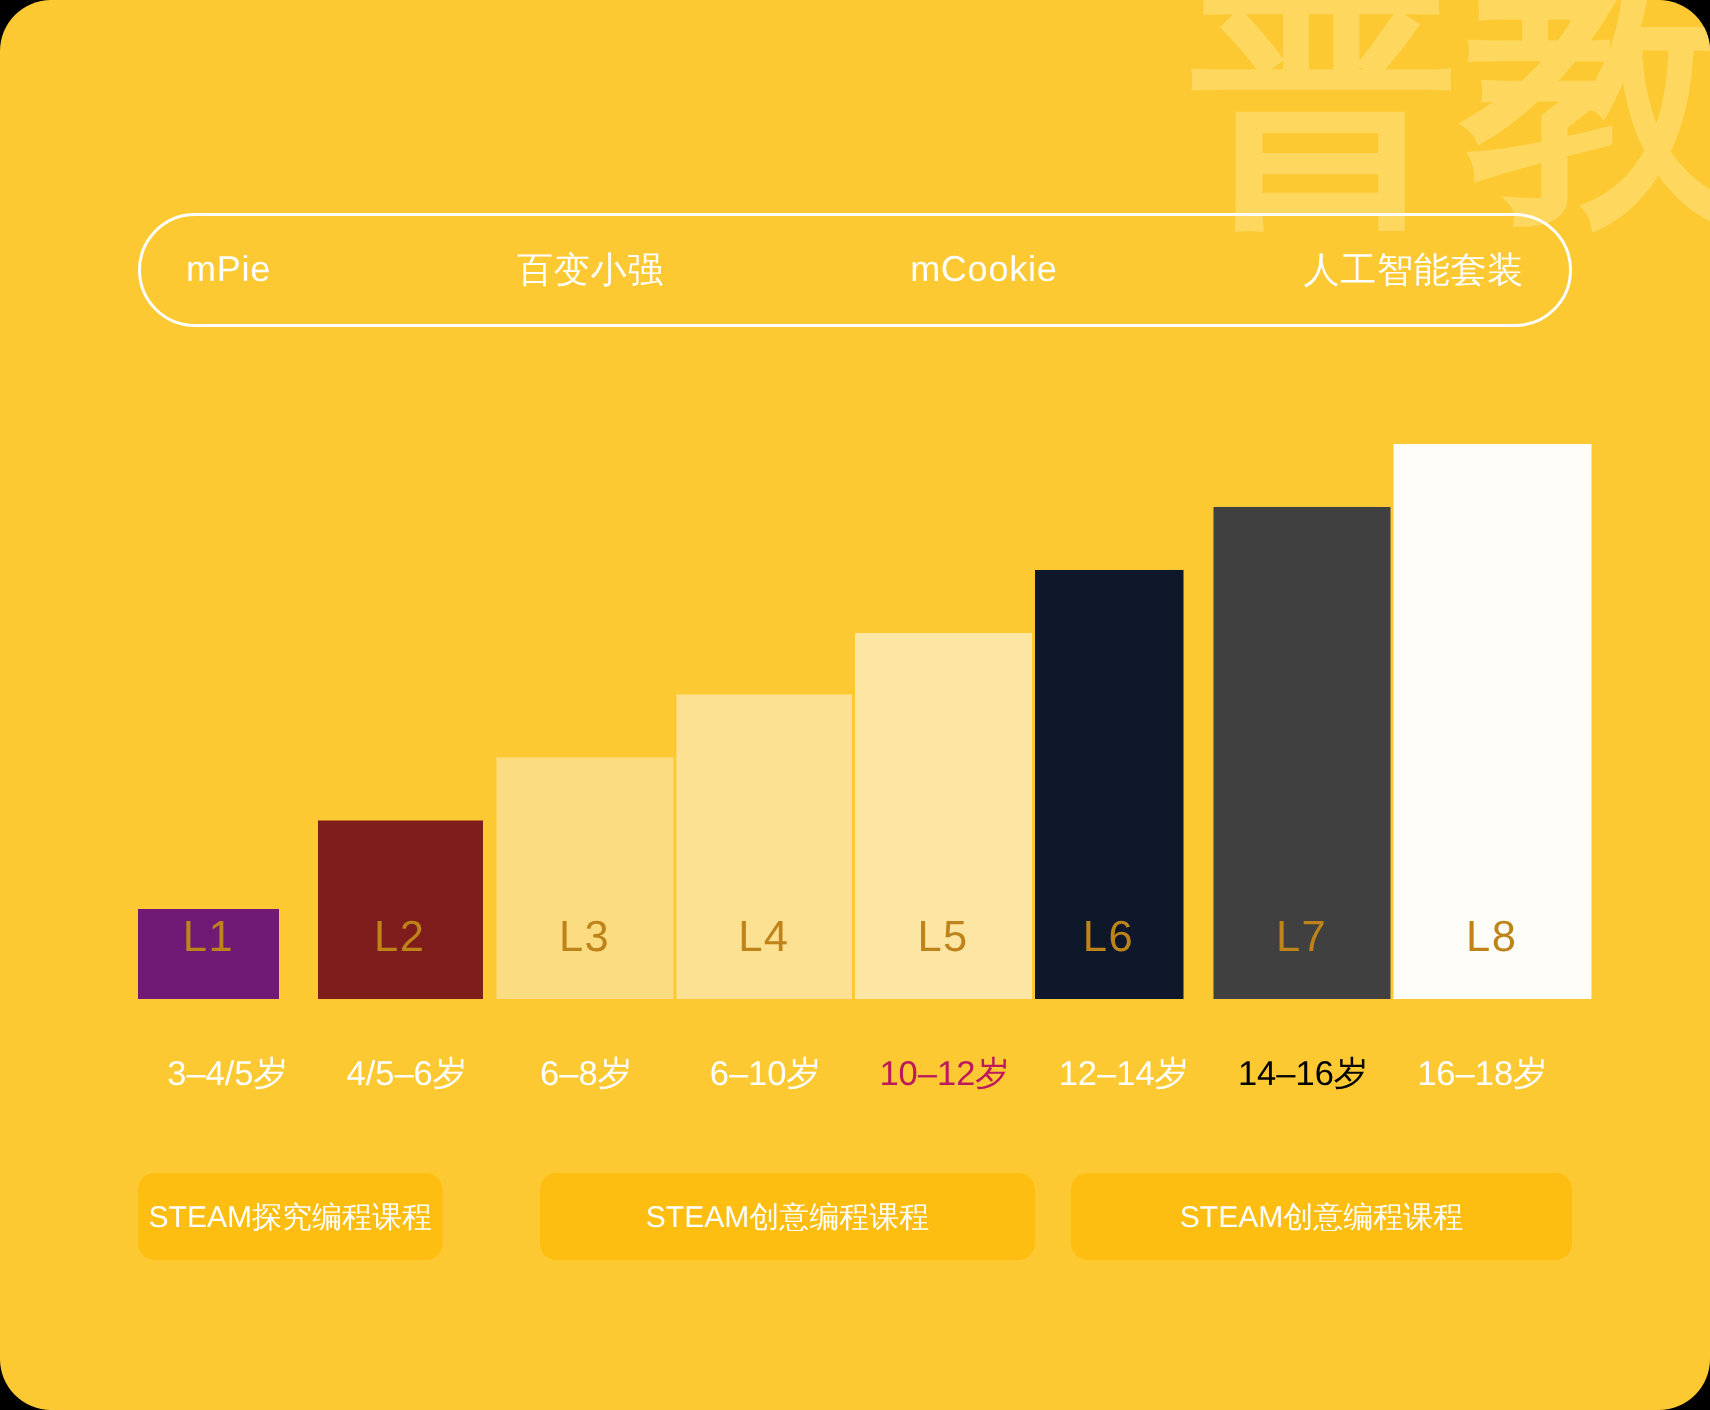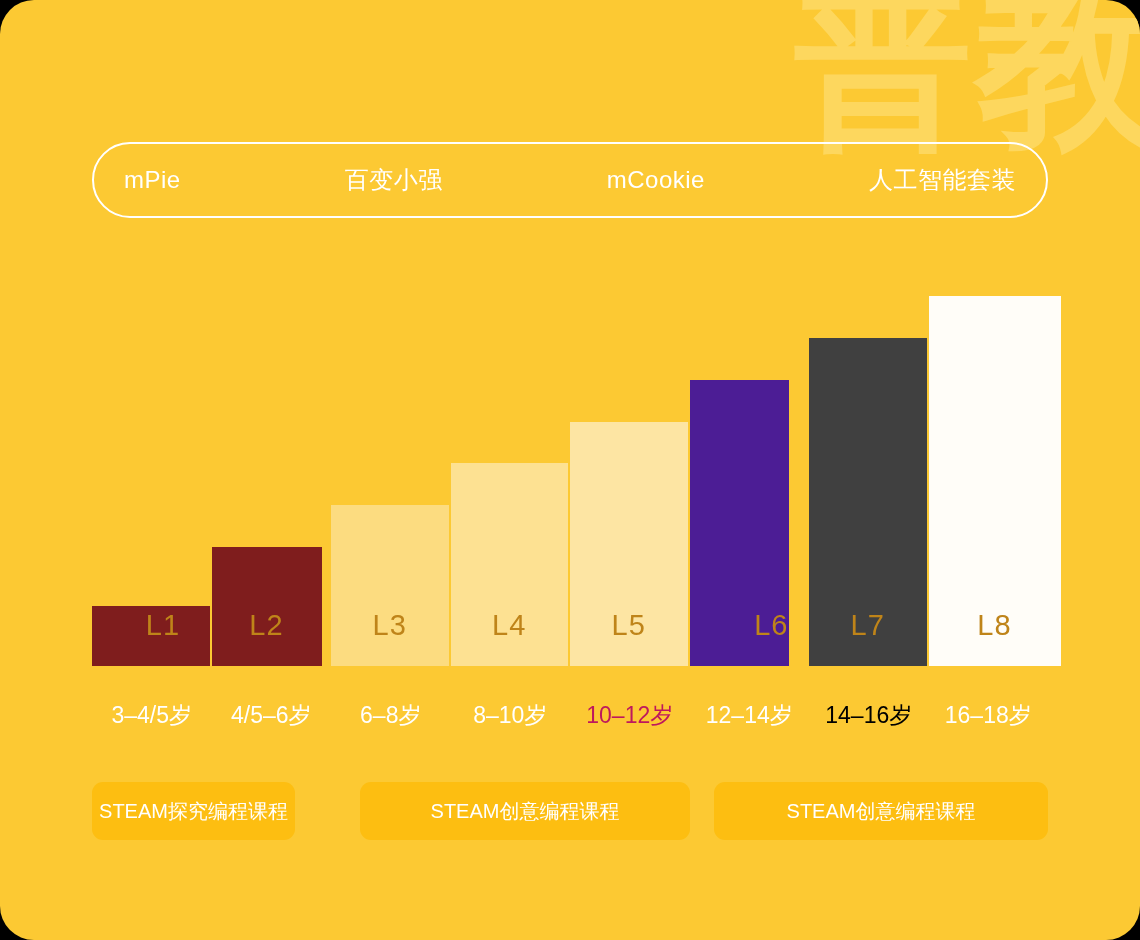--- a/index.html
+++ b/index.html
@@ -134,51 +134,51 @@
   <div id="watermark">普教</div>
 
   <div id="nav-pill">
     <span class="nav-item">mPie</span>
     <span class="nav-item">百变小强</span>
     <span class="nav-item">mCookie</span>
     <span class="nav-item">人工智能套装</span>
   </div>
 
   <div id="chart">
-      <div class="bar" style="left: 0px; width: 94px; height: 59.94px; background: #7f1d1d; padding-left: 24px;">
+      <div class="bar" style="left: 0px; width: 94px; height: 59.94px; background: #701a75;">
         <span class="bar-label" style="color: rgb(191, 132, 25);">L1</span>
       </div>
       <div class="bar" style="left: 119.5px; width: 110px; height: 119.14px; background: #7f1d1d;">
         <span class="bar-label" style="color: rgb(191, 132, 25);">L2</span>
       </div>
       <div class="bar" style="left: 239px; width: 117.5px; height: 160.58px; background: rgb(252, 220, 128);">
         <span class="bar-label" style="color: rgb(191, 132, 25);">L3</span>
       </div>
       <div class="bar" style="left: 358.5px; width: 117.5px; height: 202.76px; background: rgb(253, 225, 146);">
         <span class="bar-label" style="color: rgb(191, 132, 25);">L4</span>
       </div>
       <div class="bar" style="left: 478px; width: 117.5px; height: 244.2px; background: rgb(253, 229, 163);">
         <span class="bar-label" style="color: rgb(191, 132, 25);">L5</span>
       </div>
-      <div class="bar" style="left: 597.5px; width: 99px; height: 285.64px; background: #4c1d95; justify-content: flex-end;">
+      <div class="bar" style="left: 597.5px; width: 99px; height: 285.64px; background: #0f172a;">
         <span class="bar-label" style="color: rgb(191, 132, 25);">L6</span>
       </div>
       <div class="bar" style="left: 717px; width: 117.5px; height: 327.82px; background: #404040;">
         <span class="bar-label" style="color: rgb(191, 132, 25);">L7</span>
       </div>
       <div class="bar" style="left: 836.5px; width: 132px; height: 370px; background: rgb(255, 253, 248);">
         <span class="bar-label" style="color: rgb(191, 132, 25);">L8</span>
       </div>
     </div>
 
   <div id="age-row">
       <div class="age-label" style="left: 0px; width: 119.5px; color: rgb(255, 255, 255);">3–4/5岁</div>
       <div class="age-label" style="left: 119.5px; width: 119.5px; color: rgb(255, 255, 255);">4/5–6岁</div>
       <div class="age-label" style="left: 239px; width: 119.5px; color: rgb(255, 255, 255);">6–8岁</div>
-      <div class="age-label" style="left: 358.5px; width: 119.5px; color: rgb(255, 255, 255);">8–10岁</div>
+      <div class="age-label" style="left: 358.5px; width: 119.5px; color: rgb(255, 255, 255);">6–10岁</div>
       <div class="age-label" style="left: 478px; width: 119.5px; color: #be185d;">10–12岁</div>
       <div class="age-label" style="left: 597.5px; width: 119.5px; color: rgb(255, 255, 255);">12–14岁</div>
       <div class="age-label" style="left: 717px; width: 119.5px; color: #000000;">14–16岁</div>
       <div class="age-label" style="left: 836.5px; width: 119.5px; color: rgb(255, 255, 255);">16–18岁</div>
     </div>
 
   <div id="course-row">
       <div class="course-btn" style="left: 0px; width: 203px; background: rgb(253, 190, 17);">STEAM探究编程课程</div>
       <div class="course-btn" style="left: 268px; width: 330px; background: rgb(253, 190, 17);">STEAM创意编程课程</div>
       <div class="course-btn" style="left: 622px; width: 334px; background: rgb(253, 190, 17);">STEAM创意编程课程</div>

